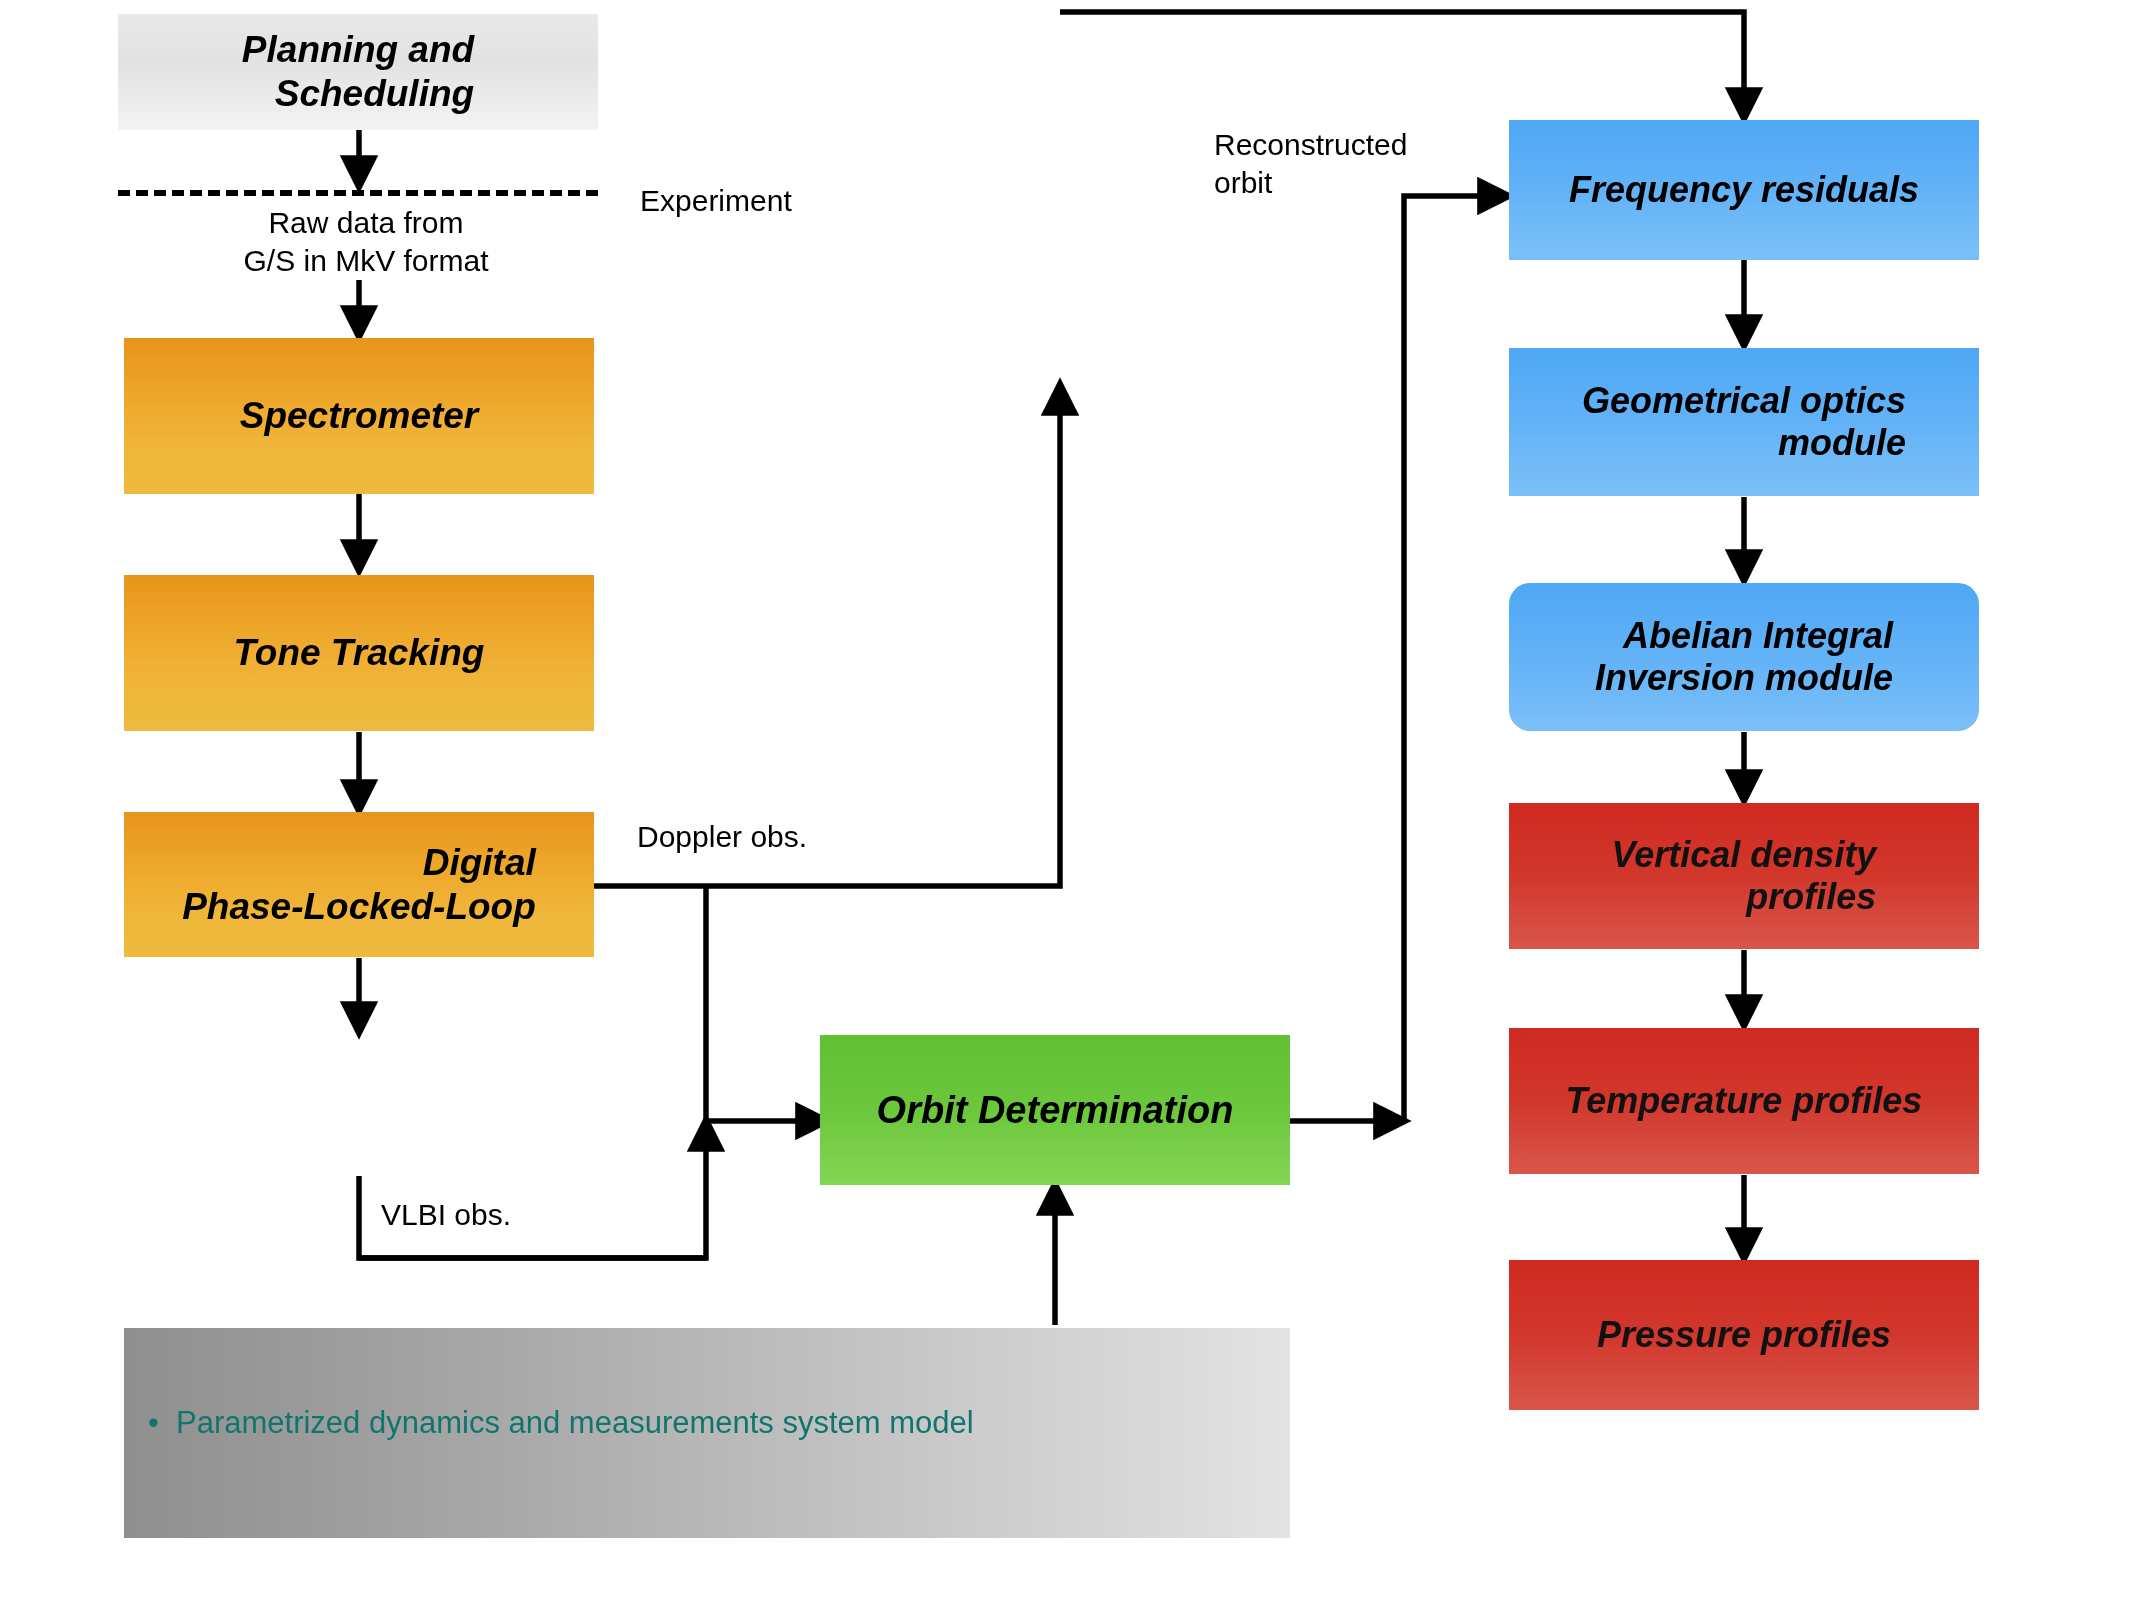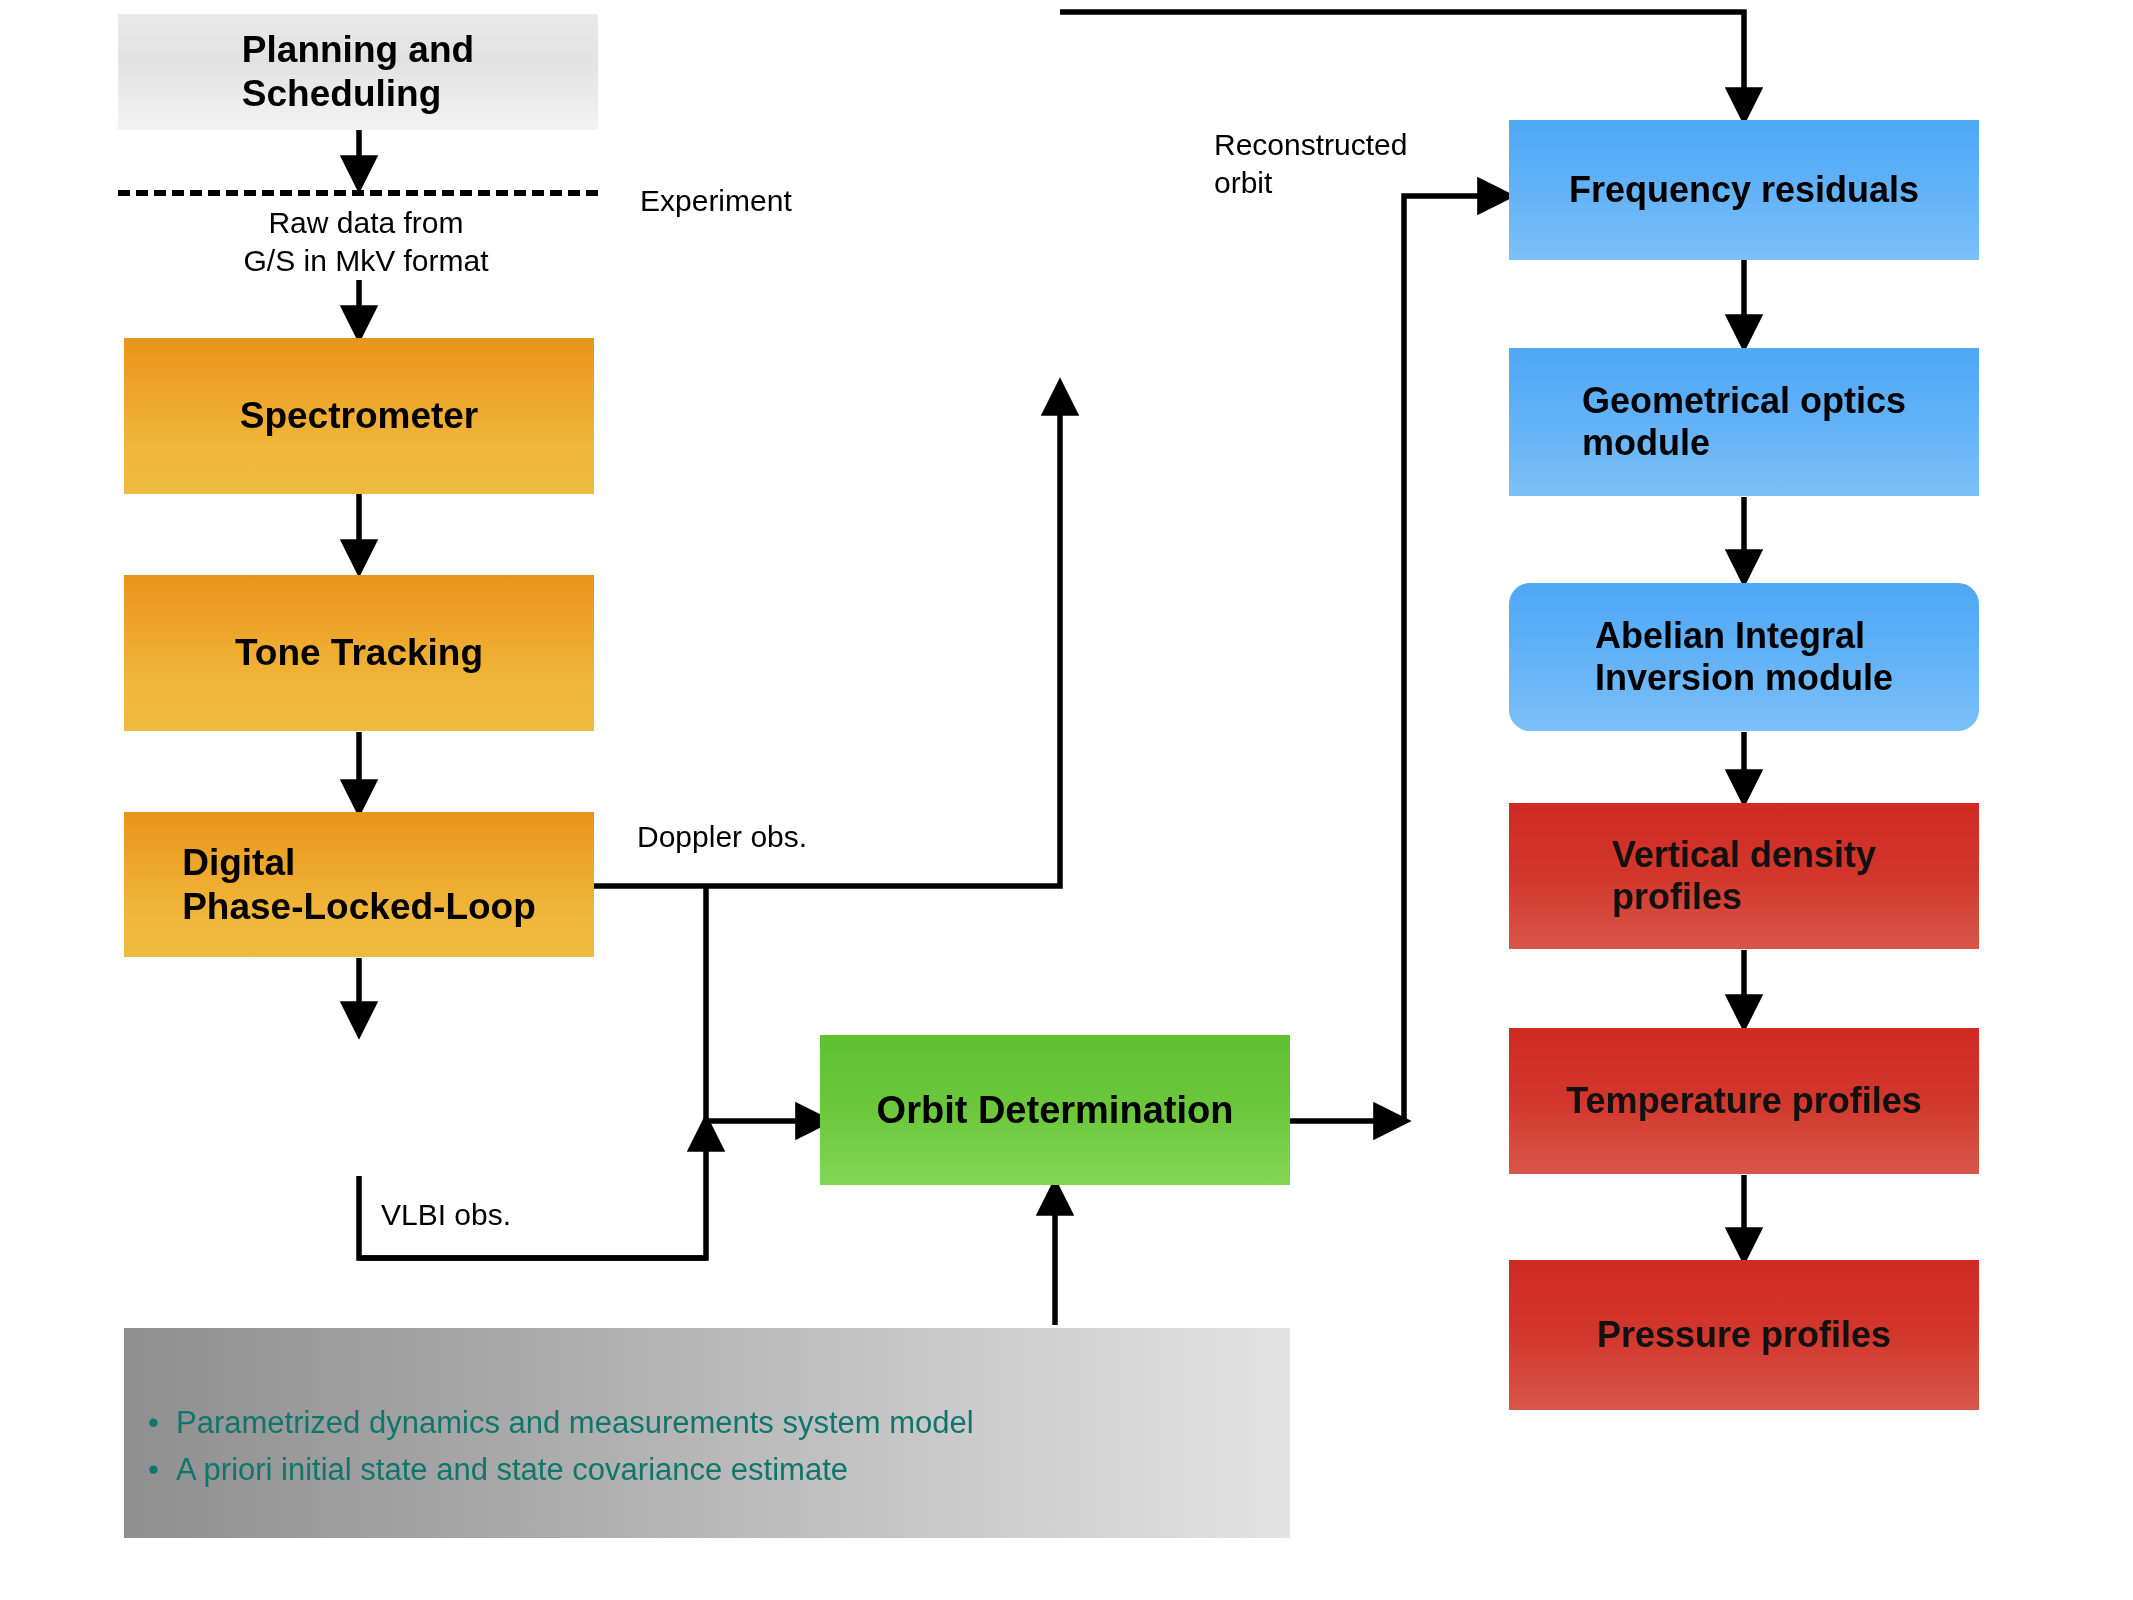--- a/index.html
+++ b/index.html
@@ -16,25 +16,26 @@
     height: 1600px;
     background: #ffffff;
     overflow: hidden;
   }
   .box {
     position: absolute;
     box-sizing: border-box;
     display: flex;
     align-items: center;
     justify-content: center;
-    text-align: left;
+    text-align: right;
     font-weight: bold;
     color: #000000;
     line-height: 1.18;
     padding: 4px 10px;
+    font-style: italic;
   }
   .box-orange {
     background: linear-gradient(to bottom, #e8941a 0%, #eda62a 35%, #f0b63a 70%, #edbb3e 100%);
   }
   .box-blue {
     background: linear-gradient(to bottom, #4ea8f5 0%, #62b2f7 50%, #7cc0f8 100%);
   }
   .box-red {
     background: linear-gradient(to bottom, #d02a21 0%, #d2372c 50%, #d9564a 100%);
   }
@@ -153,21 +154,20 @@
 
   <div class="note" style="left:637px; top:818px;text-align:right;">Doppler obs.</div>
 
   <div class="note" style="left:381px; top:1196px;">VLBI obs.</div>
 
   <div class="box box-green" style="left:820px; top:1035px; width:470px; height:150px; font-size:38px; white-space:pre-line;">Orbit Determination</div>
 
   <div class="box box-grey-dark" style="left:124px; top:1328px; width:1166px; height:210px;"></div>
   <div class="bullets" style="left:148px; top:1400px; width:1130px;">
     <div><span class="bullet-dot">•</span><span>Parametrized dynamics and measurements system model</span></div>
-    <div><span class="bullet-dot">•</span><span>A priori initial state and state covariance estimate</span></div>
   </div>
 
   <div class="note" style="left:1214px; top:126px;">Reconstructed
 orbit</div>
 
   <div class="box box-blue" style="left:1509px; top:348px; width:470px; height:148px; font-size:36px; white-space:pre-line;">Geometrical optics
 module</div>
 
   <div class="box box-blue" style="left:1509px; top:120px; width:470px; height:140px; font-size:36px; white-space:pre-line;">Frequency residuals</div>
 

